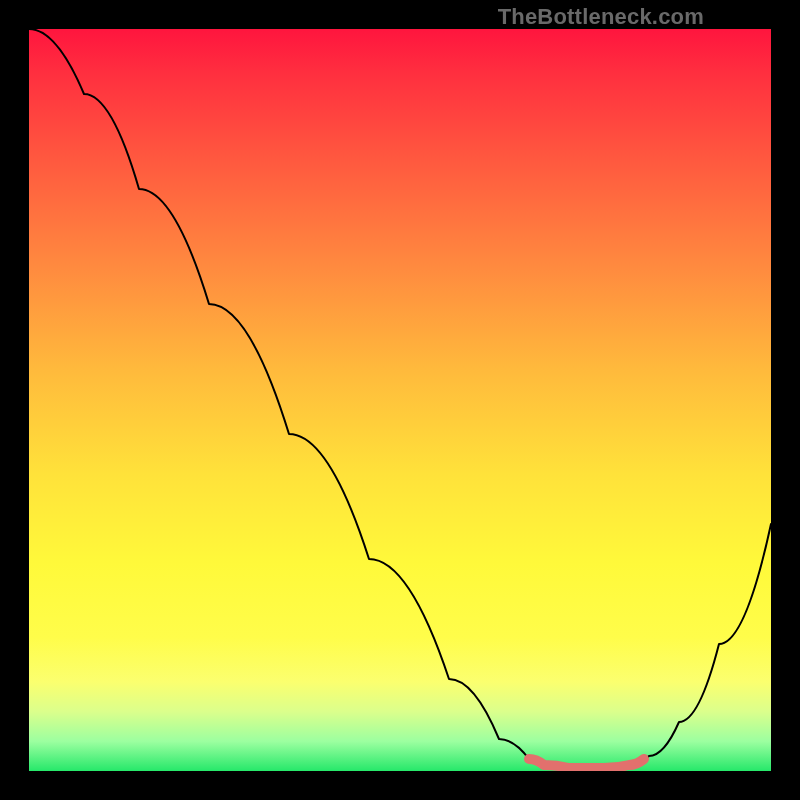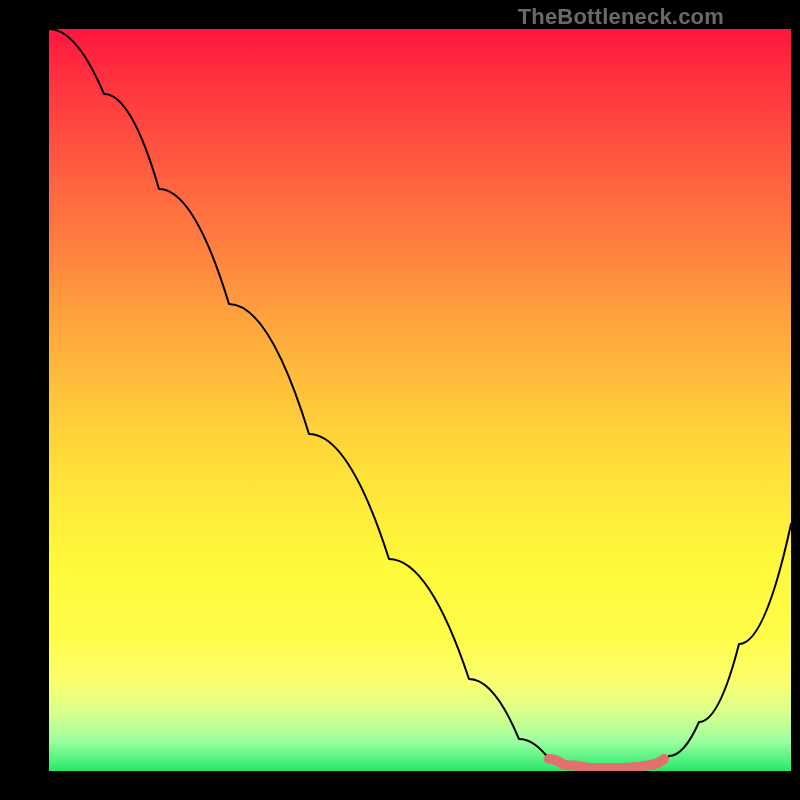--- a/index.html
+++ b/index.html
@@ -2,21 +2,20 @@
 <html><head>
 <meta charset="utf-8">
 <style>
   * { margin: 0; padding: 0; box-sizing: border-box; }
   html, body { width: 800px; height: 800px; overflow: hidden; background: #000; }
   .container {
     position: relative;
     width: 716px;
     height: 800px;
     background: #000;
-    margin-left: 20px;
   }
   .watermark {
     position: absolute;
     top: 4px;
     right: 12px;
     font-family: Arial, Helvetica, sans-serif;
     font-size: 22px;
     font-weight: 600;
     color: #696969;
     letter-spacing: 0.2px;

